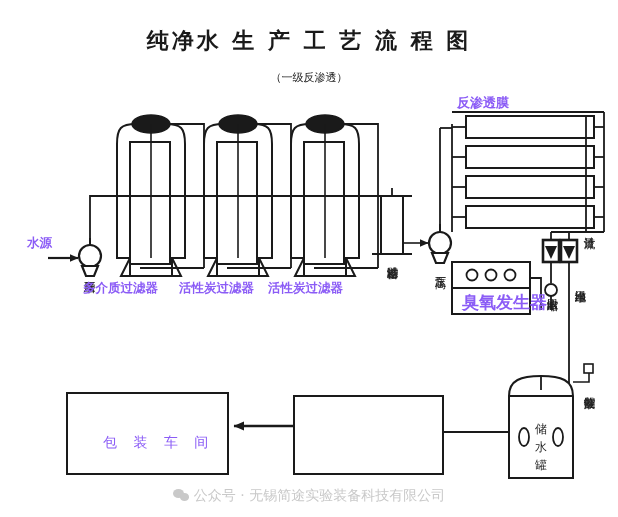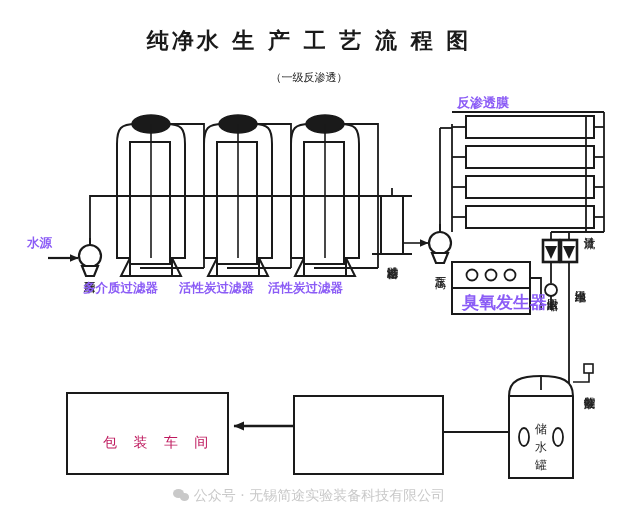--- a/index.html
+++ b/index.html
@@ -63,21 +63,21 @@
     font-size: 12.5px;
     font-family: "DejaVu Serif", "Liberation Serif", serif;
     writing-mode: vertical-rl;
     text-orientation: upright;
     letter-spacing: 0px;
     line-height: 1;
     white-space: nowrap;
   }
   .boxlbl {
     position: absolute;
-    color: #be185d;
+    color: #8b5cf6;
     font-size: 14px;
     letter-spacing: 6px;
     font-family: "DejaVu Serif", "Liberation Serif", serif;
     white-space: nowrap;
   }
   #watermark {
     position: absolute;
     left: 0;
     top: 487px;
     width: 618px;

